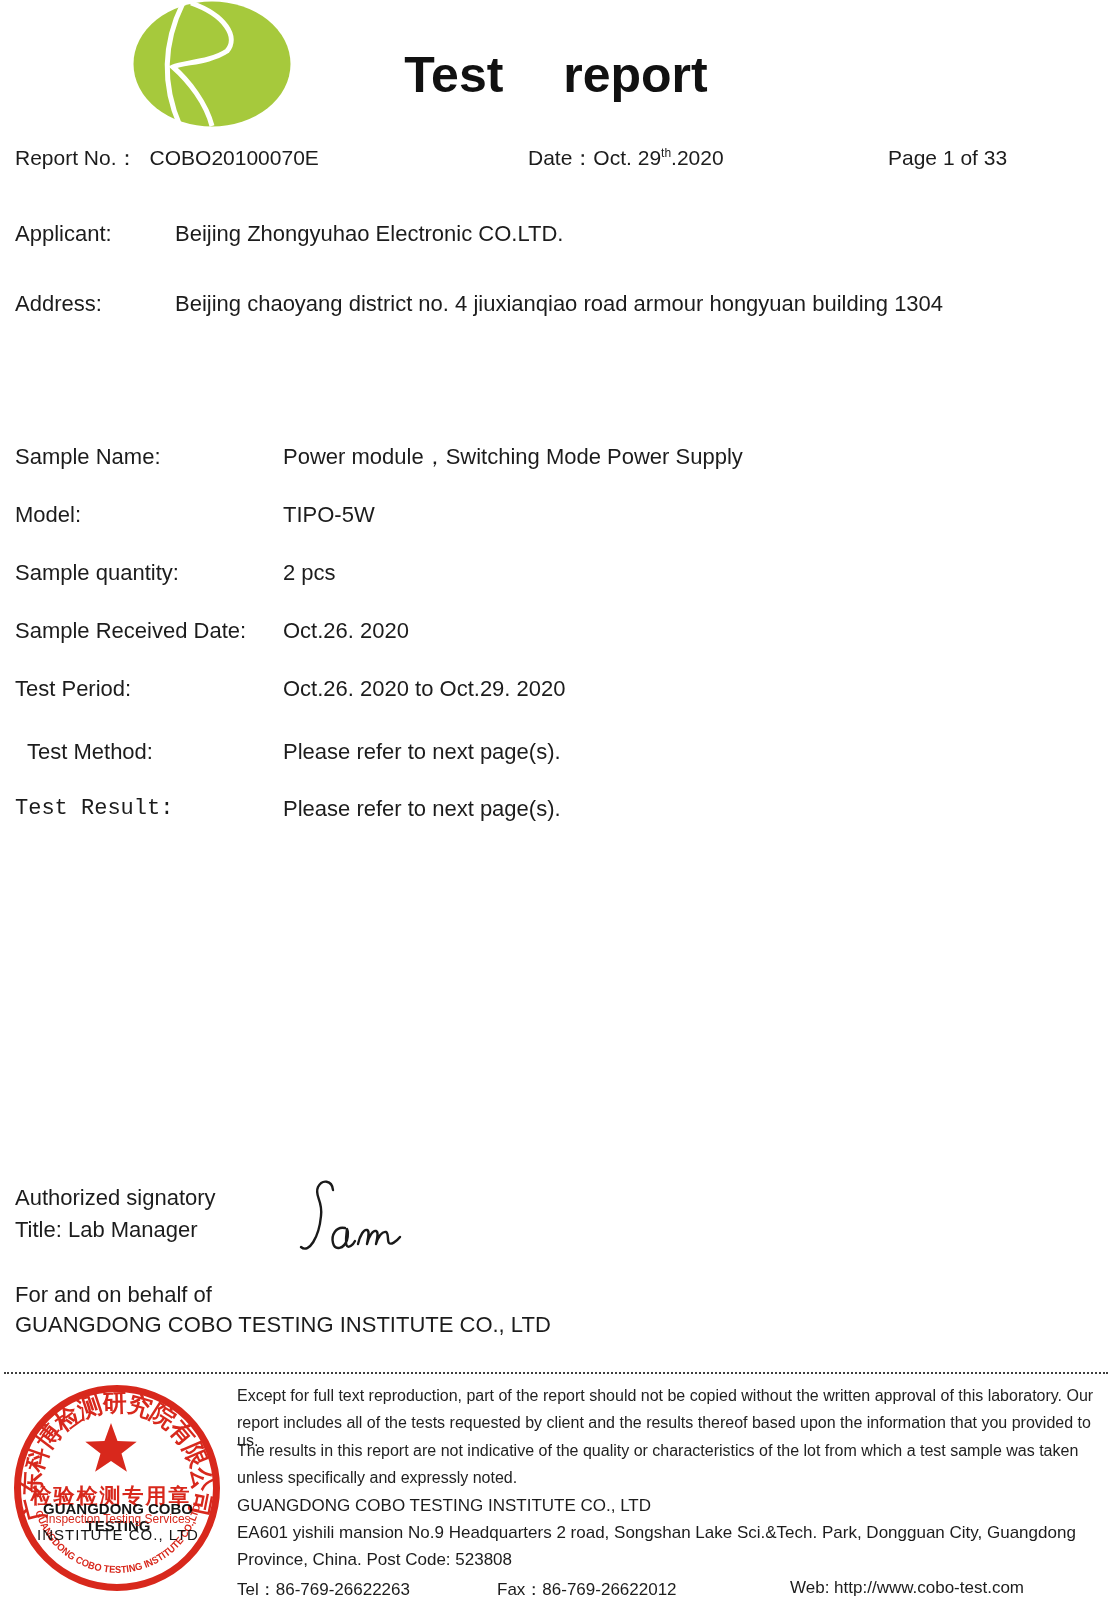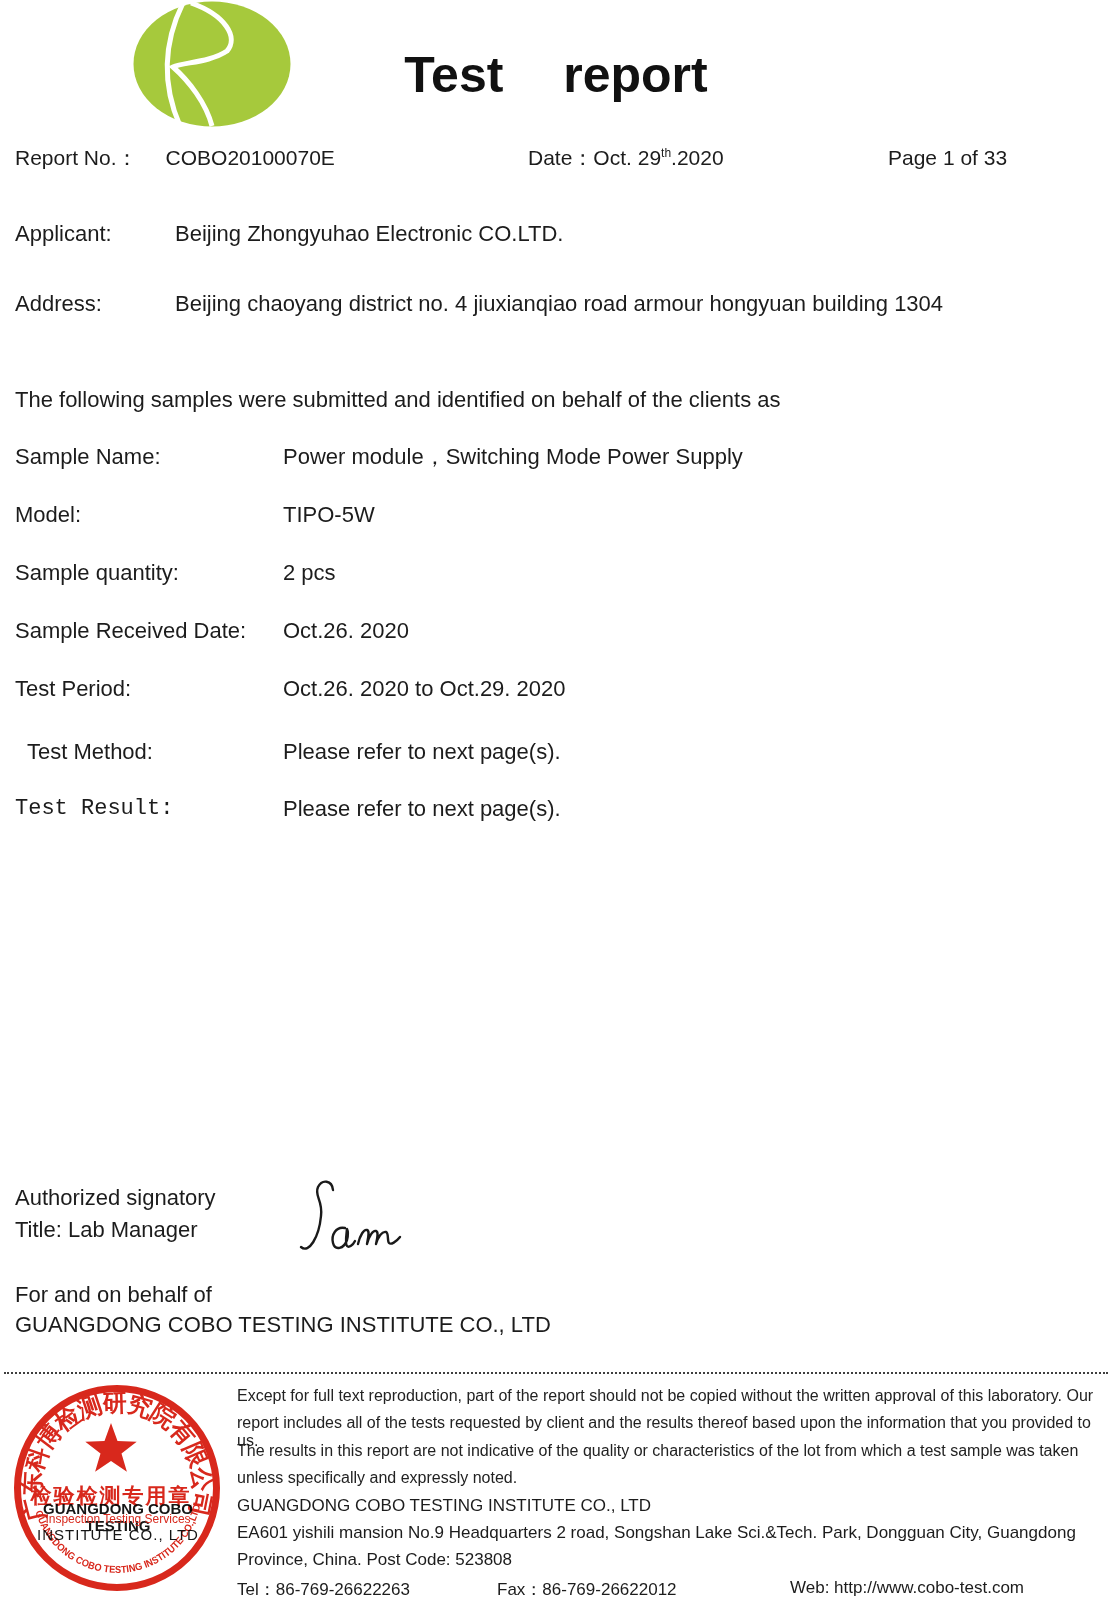--- a/index.html
+++ b/index.html
@@ -38,38 +38,37 @@
   <svg class="logo" width="158" height="126" viewBox="0 0 158 126" aria-hidden="true">
     <ellipse cx="79" cy="63" rx="78.5" ry="62.5" fill="#a6c93c"></ellipse>
     <path d="M 50,2 Q 20,63 47,125" fill="none" stroke="#ffffff" stroke-width="5"></path>
     <path d="M 58,2 C 92,14 106,36 94,50 C 76,62 50,61 40,66 C 56,80 73,102 79,125" fill="none" stroke="#ffffff" stroke-width="5"></path>
   </svg>
 
   <h1 class="title">Test report</h1>
 
   <div>
     <div class="abs t21" style="left:15px; top:146px;">
-      <span>Report No.：</span><span style="margin-left:28px">COBO20100070E</span>
+      <span>Report No.：</span><span style="margin-left:12px">COBO20100070E</span>
     </div>
     <div class="abs t21" style="left:528px; top:146px;">
       <span>Date：</span><span>Oct. 29</span><sup class="th">th</sup><span>.2020</span>
     </div>
     <div class="abs t21" style="left:888px; top:146px;">Page 1 of 33</div>
   </div>
 
   <div>
     <span class="abs t22" style="left:15px;  top:222px;">Applicant:</span>
     <span class="abs t22" style="left:175px; top:222px;">Beijing Zhongyuhao Electronic CO.LTD.</span>
   </div>
   <div>
     <span class="abs t22" style="left:15px;  top:292px;">Address:</span>
     <span class="abs t22" style="left:175px; top:292px;">Beijing chaoyang district no. 4 jiuxianqiao road armour hongyuan building 1304</span>
   </div>
 
-  <div class="abs t22" style="left:15px; top:388px;">The following samples were submitted and identified on behalf of the clients as</div>
 
   <div>
     <span class="abs t22" style="left:15px;  top:445px;">Sample Name:</span>
     <span class="abs t22" style="left:283px; top:445px;">Power module，Switching Mode Power Supply</span>
 
     <span class="abs t22" style="left:15px;  top:503px;">Model:</span>
     <span class="abs t22" style="left:283px; top:503px;">TIPO-5W</span>
 
     <span class="abs t22" style="left:15px;  top:561px;">Sample quantity:</span>
     <span class="abs t22" style="left:283px; top:561px;">2 pcs</span>

